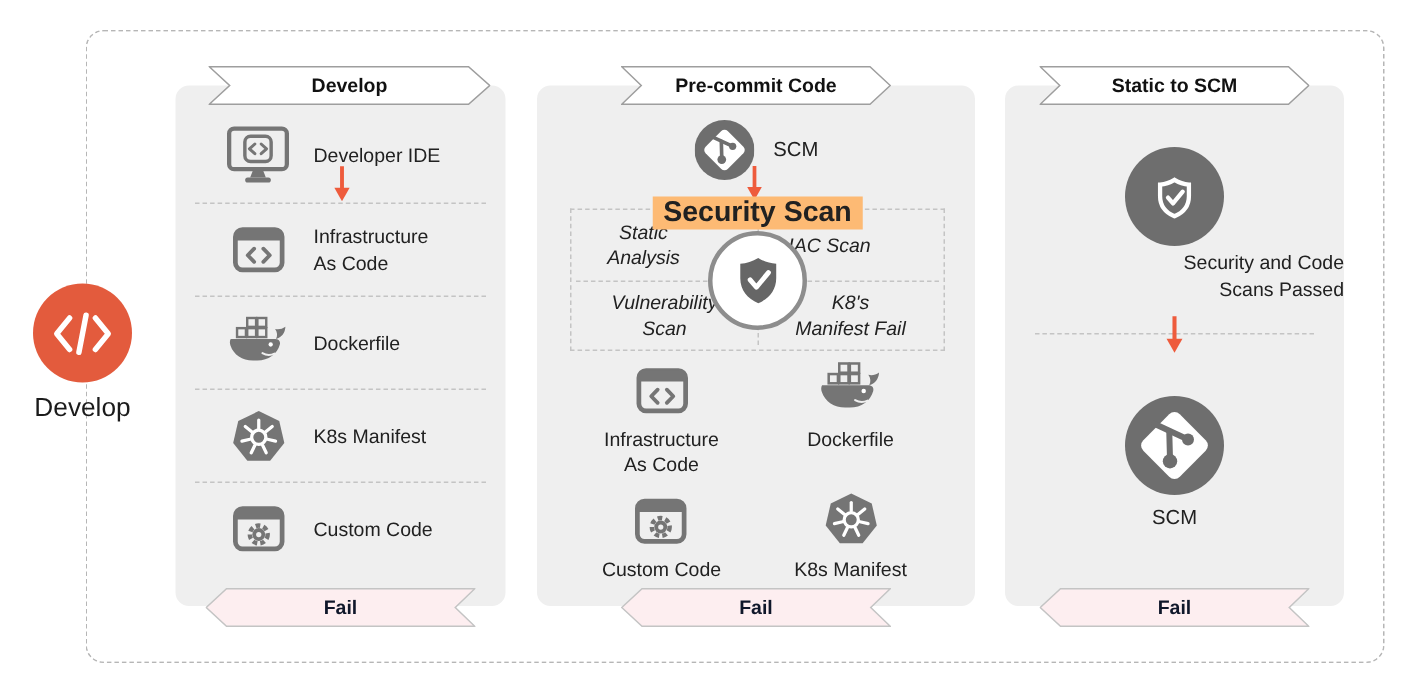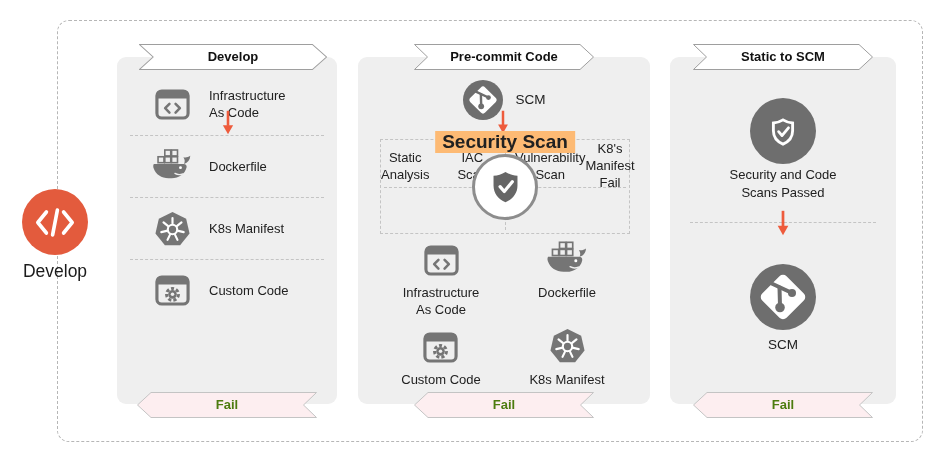--- a/index.html
+++ b/index.html
@@ -15,21 +15,21 @@
   
   .panel{position:absolute;top:57px;height:347px;background:#efefef;border-radius:9px;}
   #panel-develop{left:117px;width:220px;}
   #panel-precommit{left:358px;width:292px;}
   #panel-commit{left:670px;width:226px;}
   
   .banner{position:absolute;top:44px;height:26px;z-index:3;}
   .banner svg{position:absolute;left:0;top:0;width:100%;height:100%;}
   .banner-text{position:relative;display:block;text-align:center;line-height:26px;
                font-size:13px;font-weight:bold;color:#111;}
-  .fail .banner-text{color:#4d7c0f;}
+  .fail .banner-text{color:#0f172a;}
   #banner-1{left:139px;width:188px;} #banner-2{left:414px;width:180px;} #banner-3{left:693px;width:180px;}
   #fail-1{left:137px;top:392px;width:180px;} #fail-2{left:414px;top:392px;width:180px;} #fail-3{left:693px;top:392px;width:180px;}
   
   .p1-rows{position:absolute;left:13px;right:13px;top:16px;}
   .p1-row{height:62px;display:flex;align-items:center;gap:15px;padding-left:20px;box-sizing:border-box;}
   .p1-row + .p1-row{border-top:1.5px dashed #c4c4c4;}
   .icon-cell{width:44px;display:flex;justify-content:center;flex:none;}
   .label{font-size:13px;line-height:1.32;white-space:pre-line;}
   .arrow-abs{position:absolute;}
   #arrow-1{left:105px;top:53px;}
@@ -37,34 +37,34 @@
   .scm-row{position:absolute;top:23px;left:0;right:0;display:flex;justify-content:center;
            align-items:center;gap:13px;}
   .scm-row .label{font-size:13.5px;}
   #arrow-2{left:calc(50% - 7px);top:53px;}
   .scanbox{position:absolute;left:22px;top:82px;width:248px;height:93px;border:1.5px dashed #c4c4c4;}
   .scan-vline{position:absolute;left:50%;top:3px;bottom:3px;border-left:1.5px dashed #c4c4c4;}
   .scan-hline{position:absolute;top:50%;left:3px;right:3px;border-top:1.5px dashed #c4c4c4;}
   .scan-title{position:absolute;top:-9px;left:50%;transform:translateX(-50%);background:#fdba74;
               padding:0 7px;font-size:19px;font-weight:bold;white-space:nowrap;z-index:2;}
   .scan-grid{position:absolute;left:0;top:0;right:0;bottom:0;display:grid;
-             grid-template-columns:1fr 1fr 1fr 1fr;grid-template-rows:1fr 1fr;}
+             grid-template-columns:1fr 1fr;grid-template-rows:1fr 1fr;font-style:italic;}
   .scan-cell{display:flex;align-items:center;justify-content:center;text-align:center;
              font-size:13px;line-height:1.32;white-space:pre-line;}
   .scan-cell.left{padding-right:28px;}
   .scan-shield{position:absolute;left:50%;top:50%;transform:translate(-50%,-50%);width:60px;height:60px;
                background:#fff;border:3.5px solid #8d8d8d;border-radius:50%;display:flex;
                align-items:center;justify-content:center;z-index:1;}
   .p2-grid{position:absolute;left:0;right:0;top:183px;display:grid;grid-template-columns:1fr 1fr;
            row-gap:9px;justify-items:center;padding:0 20px;}
   .artifact{display:flex;flex-direction:column;align-items:center;gap:6px;text-align:center;}
   .icon-slot{height:38px;display:flex;align-items:flex-end;justify-content:center;}
   
   .p3-shield{position:absolute;left:50%;transform:translateX(-50%);top:41px;}
-  .p3-passed{position:absolute;top:109px;left:0;right:0;text-align:center;font-size:13px;
+  .p3-passed{position:absolute;top:109px;left:0;right:0;text-align:right;font-size:13px;
              line-height:1.38;white-space:pre-line;}
   .p3-divider{position:absolute;left:20px;right:20px;top:165px;border-top:1.5px dashed #c4c4c4;}
   #arrow-3{left:calc(50% - 6px);top:152px;}
   .p3-scm{position:absolute;left:50%;transform:translateX(-50%);top:207px;}
   .p3-scm-label{position:absolute;top:280px;left:0;right:0;text-align:center;font-size:13.5px;}
 </style>
 </head>
 <body>
 
 <svg width="0" height="0" style="position:absolute" aria-hidden="true">
@@ -161,20 +161,28 @@
 
   <div class="dev-circle">
     <svg width="42" height="31">
         <use href="#sym-code"></use>
       </svg>
   </div>
   <div class="dev-label">Develop</div>
 
   <div class="panel" id="panel-develop">
     <div class="p1-rows">
+      <div class="p1-row">
+        <span class="icon-cell">
+            <svg width="42" height="40">
+              <use href="#sym-monitor-code"></use>
+            </svg>
+          </span>
+        <span class="label">Developer IDE</span>
+      </div>
       <div class="p1-row">
         <span class="icon-cell">
             <svg width="35" height="35">
               <use href="#sym-window-code"></use>
             </svg>
           </span>
         <span class="label">Infrastructure
 As Code</span>
       </div>
       <div class="p1-row">

